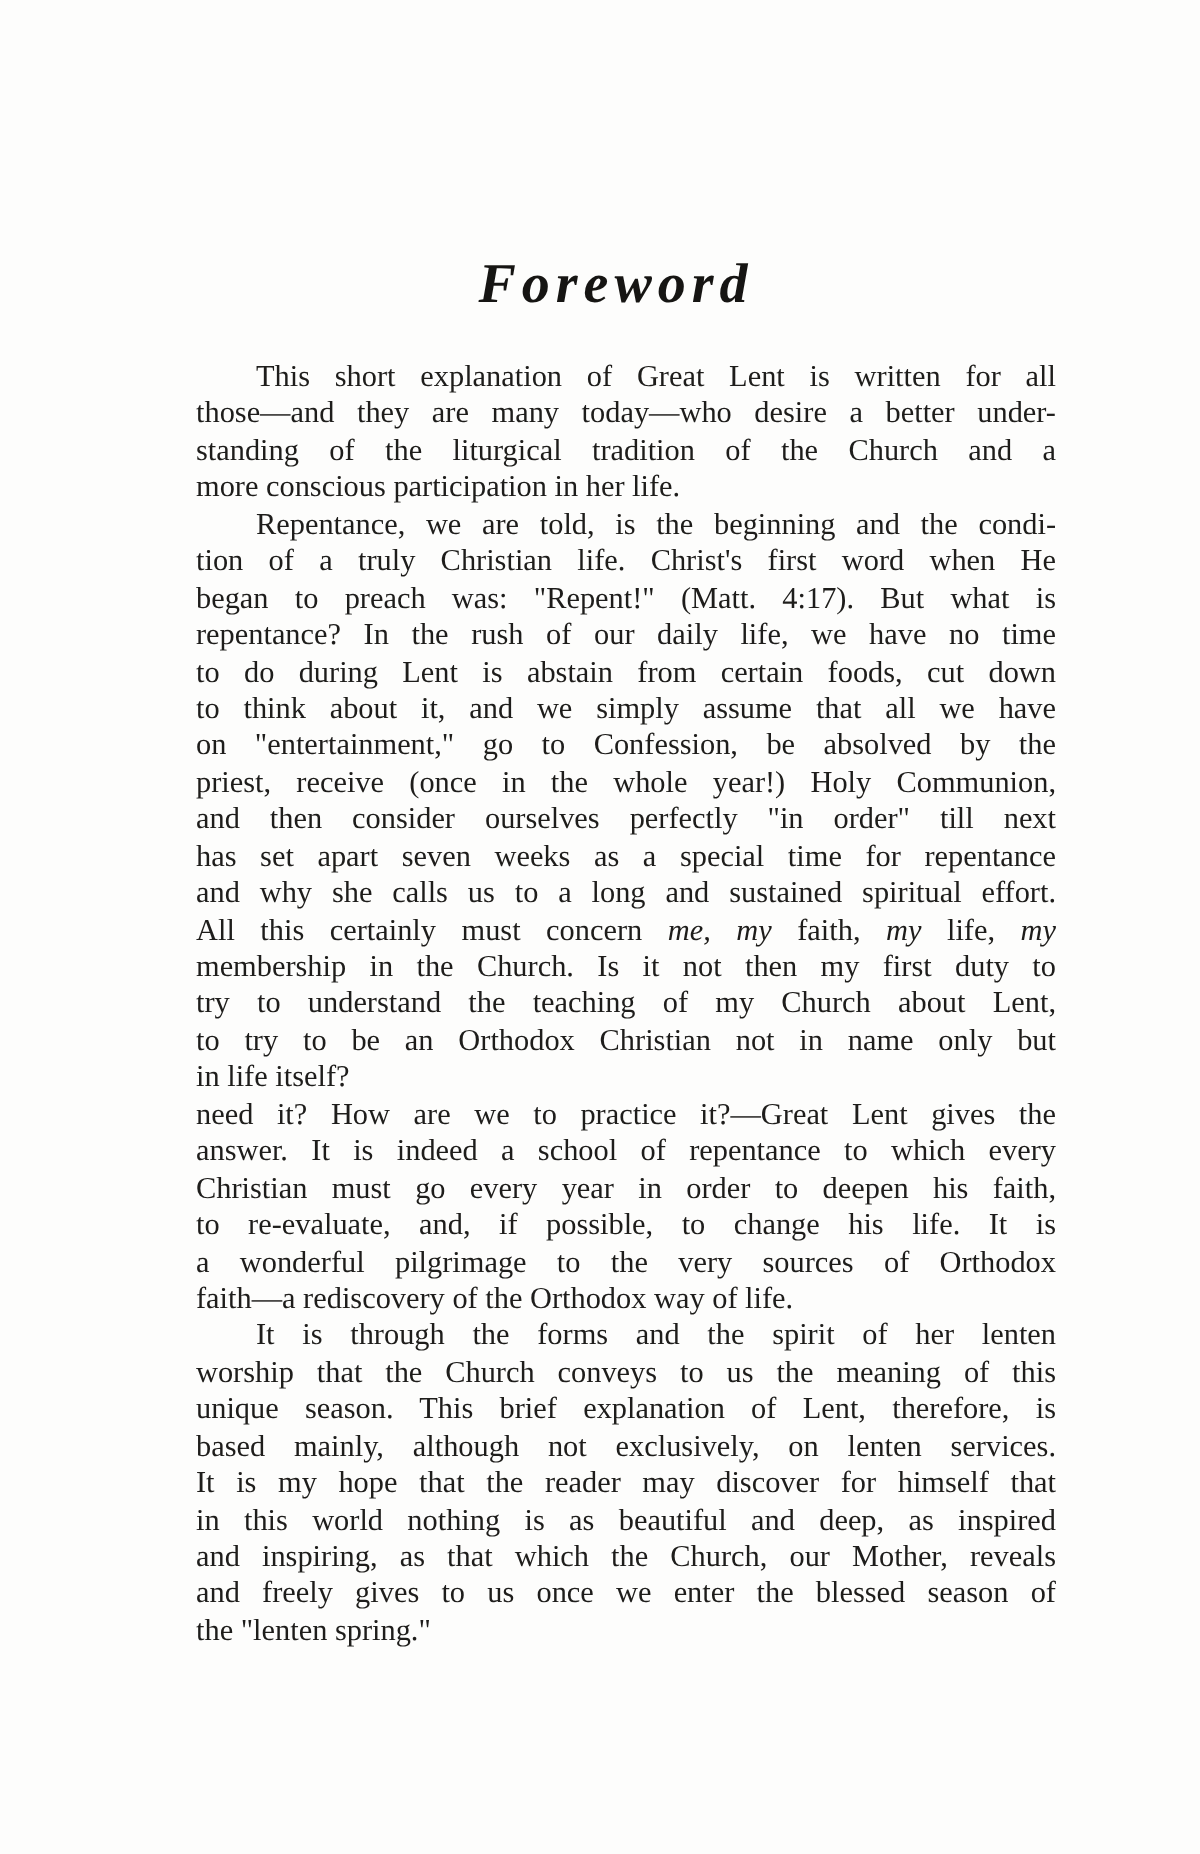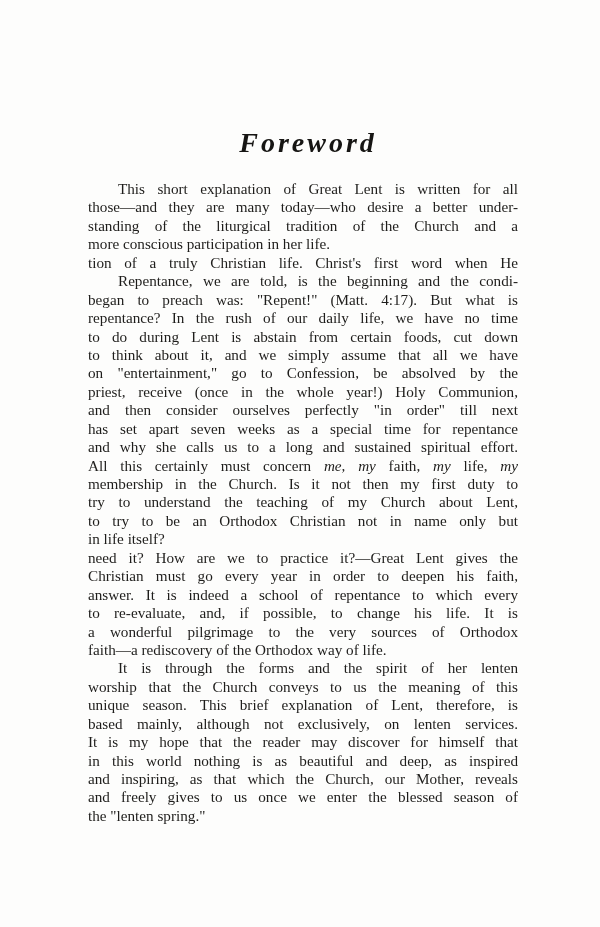--- a/index.html
+++ b/index.html
@@ -21,21 +21,21 @@
     margin: 0;
     text-align: center;
     font-size: 28px;
     font-weight: bold;
     font-style: italic;
     letter-spacing: 3px;
     color: #161513;
   }
   .textblock {
     position: absolute;
-    top: 180px; left: 88px; width: 430px;
+    top: 180px; left: 98px; width: 430px;
     font-size: 15.2px;
   }
   .para { margin: 0; padding: 0; }
   .line {
     display: block;
     height: 18.45px;
     line-height: 18.45px;
     text-align: justify;
     text-align-last: justify;
     overflow: hidden;
@@ -54,42 +54,42 @@
   <div class="textblock">
 
     <p class="para">
       <span class="line first">This short explanation of Great Lent is written for all</span>
       <span class="line">those—and they are many today—who desire a better under-</span>
       <span class="line">standing of the liturgical tradition of the Church and a</span>
       <span class="line pend">more conscious participation in her life.</span>
     </p>
 
     <p class="para">
+      <span class="line first">Repentance, we are told, is the beginning and the condi-</span>
       <span class="line">tion of a truly Christian life. Christ's first word when He</span>
-      <span class="line first">Repentance, we are told, is the beginning and the condi-</span>
       <span class="line">began to preach was: "Repent!" (Matt. 4:17). But what is</span>
       <span class="line">repentance? In the rush of our daily life, we have no time</span>
       <span class="line">to do during Lent is abstain from certain foods, cut down</span>
       <span class="line">to think about it, and we simply assume that all we have</span>
       <span class="line">on "entertainment," go to Confession, be absolved by the</span>
       <span class="line">priest, receive (once in the whole year!) Holy Communion,</span>
       <span class="line">and then consider ourselves perfectly "in order" till next</span>
       <span class="line">has set apart seven weeks as a special time for repentance</span>
       <span class="line">and why she calls us to a long and sustained spiritual effort.</span>
       <span class="line"><span>All this certainly must concern </span><span class="em">me, my</span><span> faith, </span><span class="em">my</span><span> life, </span><span class="em">my</span></span>
       <span class="line">membership in the Church. Is it not then my first duty to</span>
       <span class="line">try to understand the teaching of my Church about Lent,</span>
       <span class="line">to try to be an Orthodox Christian not in name only but</span>
       <span class="line pend">in life itself?</span>
     </p>
 
     <p class="para">
       <span class="line">need it? How are we to practice it?—Great Lent gives the</span>
+      <span class="line">answer. It is indeed a school of repentance to which every</span>
       <span class="line">Christian must go every year in order to deepen his faith,</span>
-      <span class="line">answer. It is indeed a school of repentance to which every</span>
       <span class="line">to re-evaluate, and, if possible, to change his life. It is</span>
       <span class="line">a wonderful pilgrimage to the very sources of Orthodox</span>
       <span class="line pend">faith—a rediscovery of the Orthodox way of life.</span>
     </p>
 
     <p class="para">
       <span class="line first">It is through the forms and the spirit of her lenten</span>
       <span class="line">worship that the Church conveys to us the meaning of this</span>
       <span class="line">unique season. This brief explanation of Lent, therefore, is</span>
       <span class="line">based mainly, although not exclusively, on lenten services.</span>

